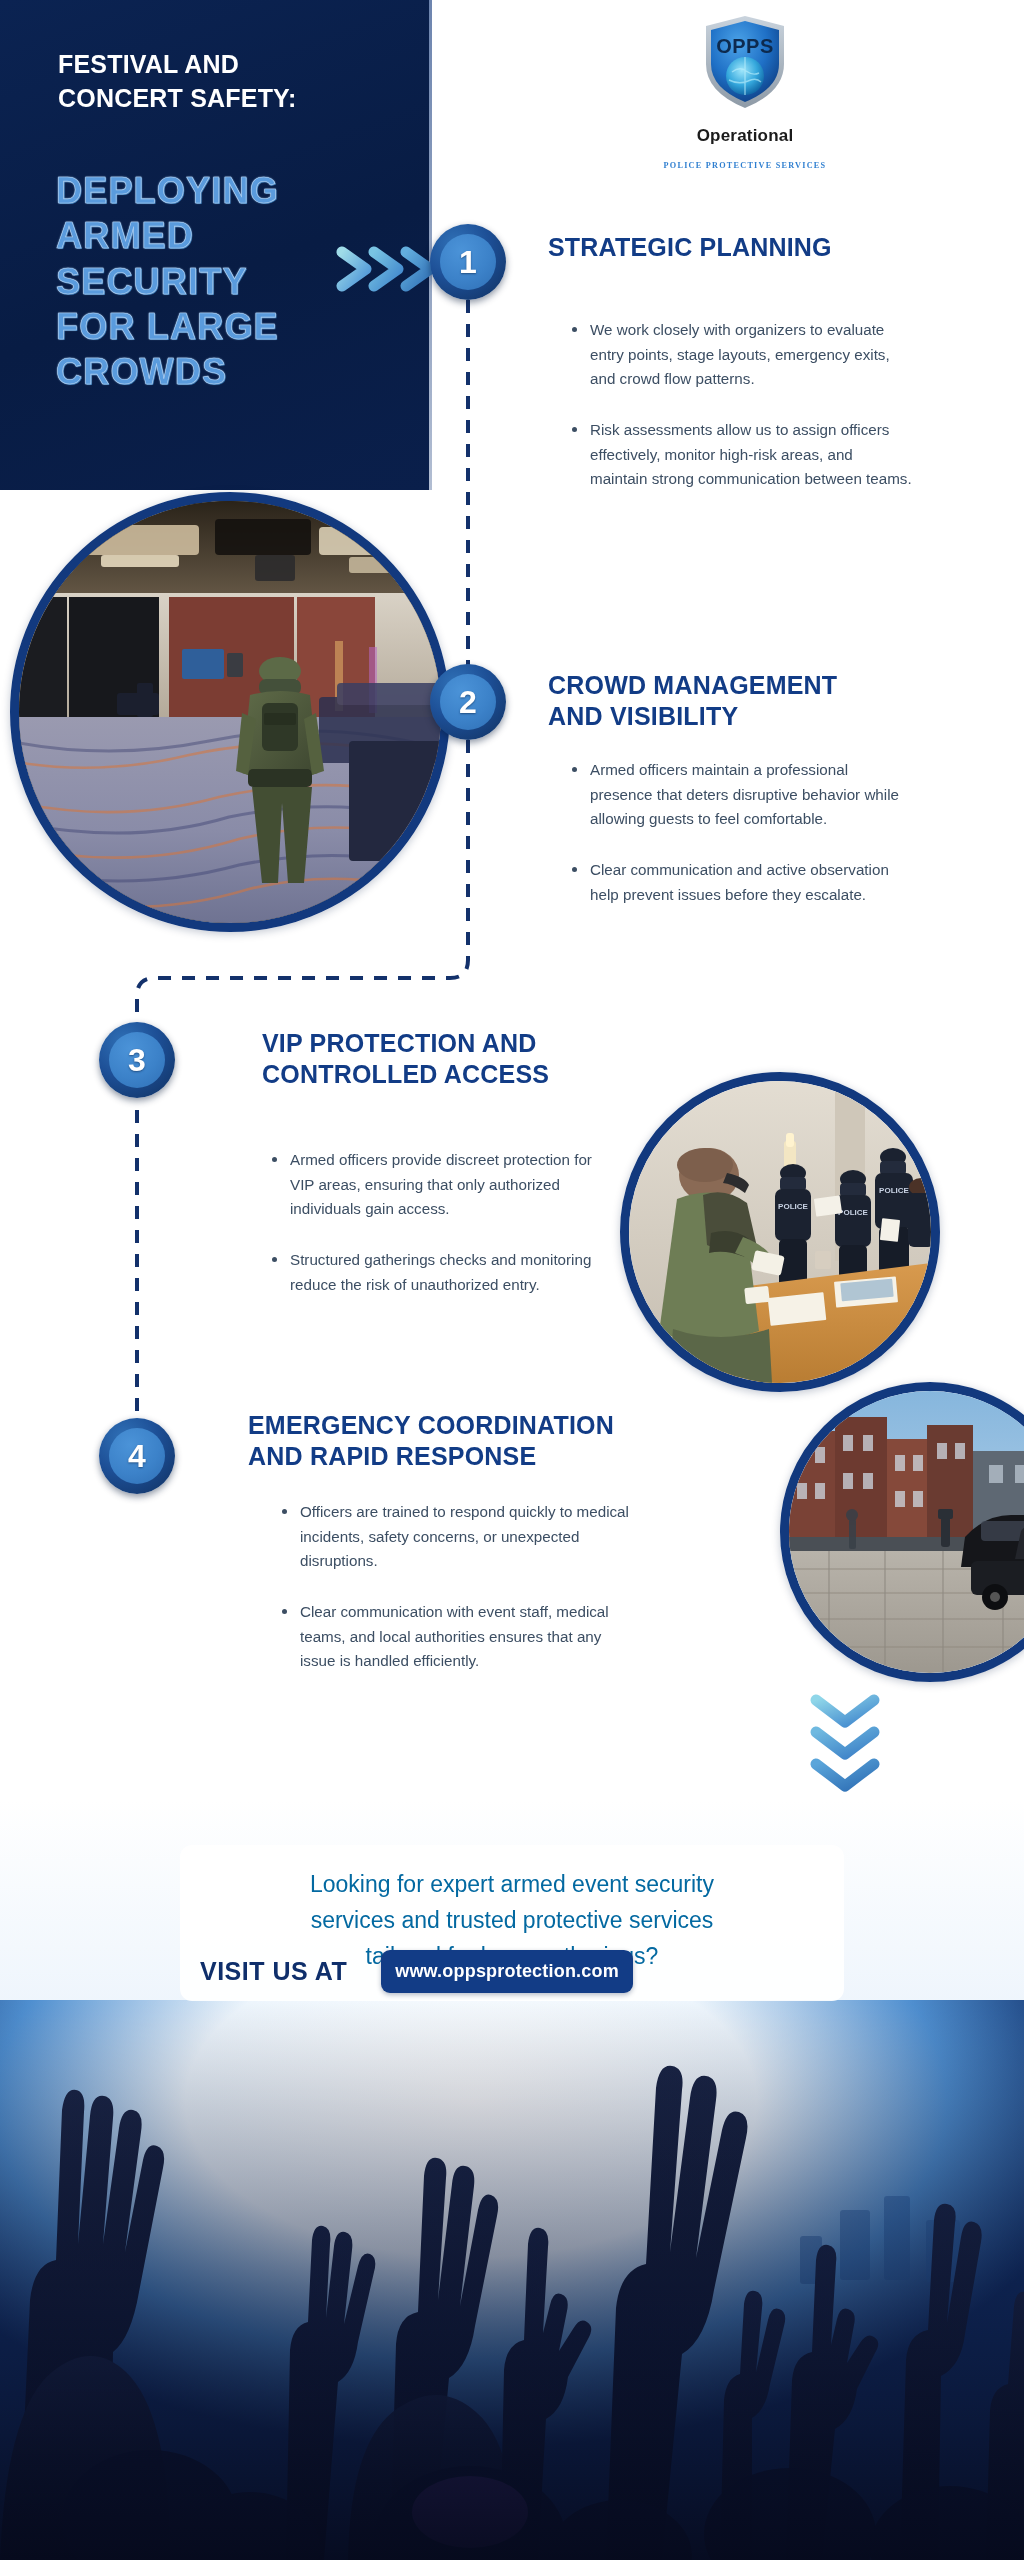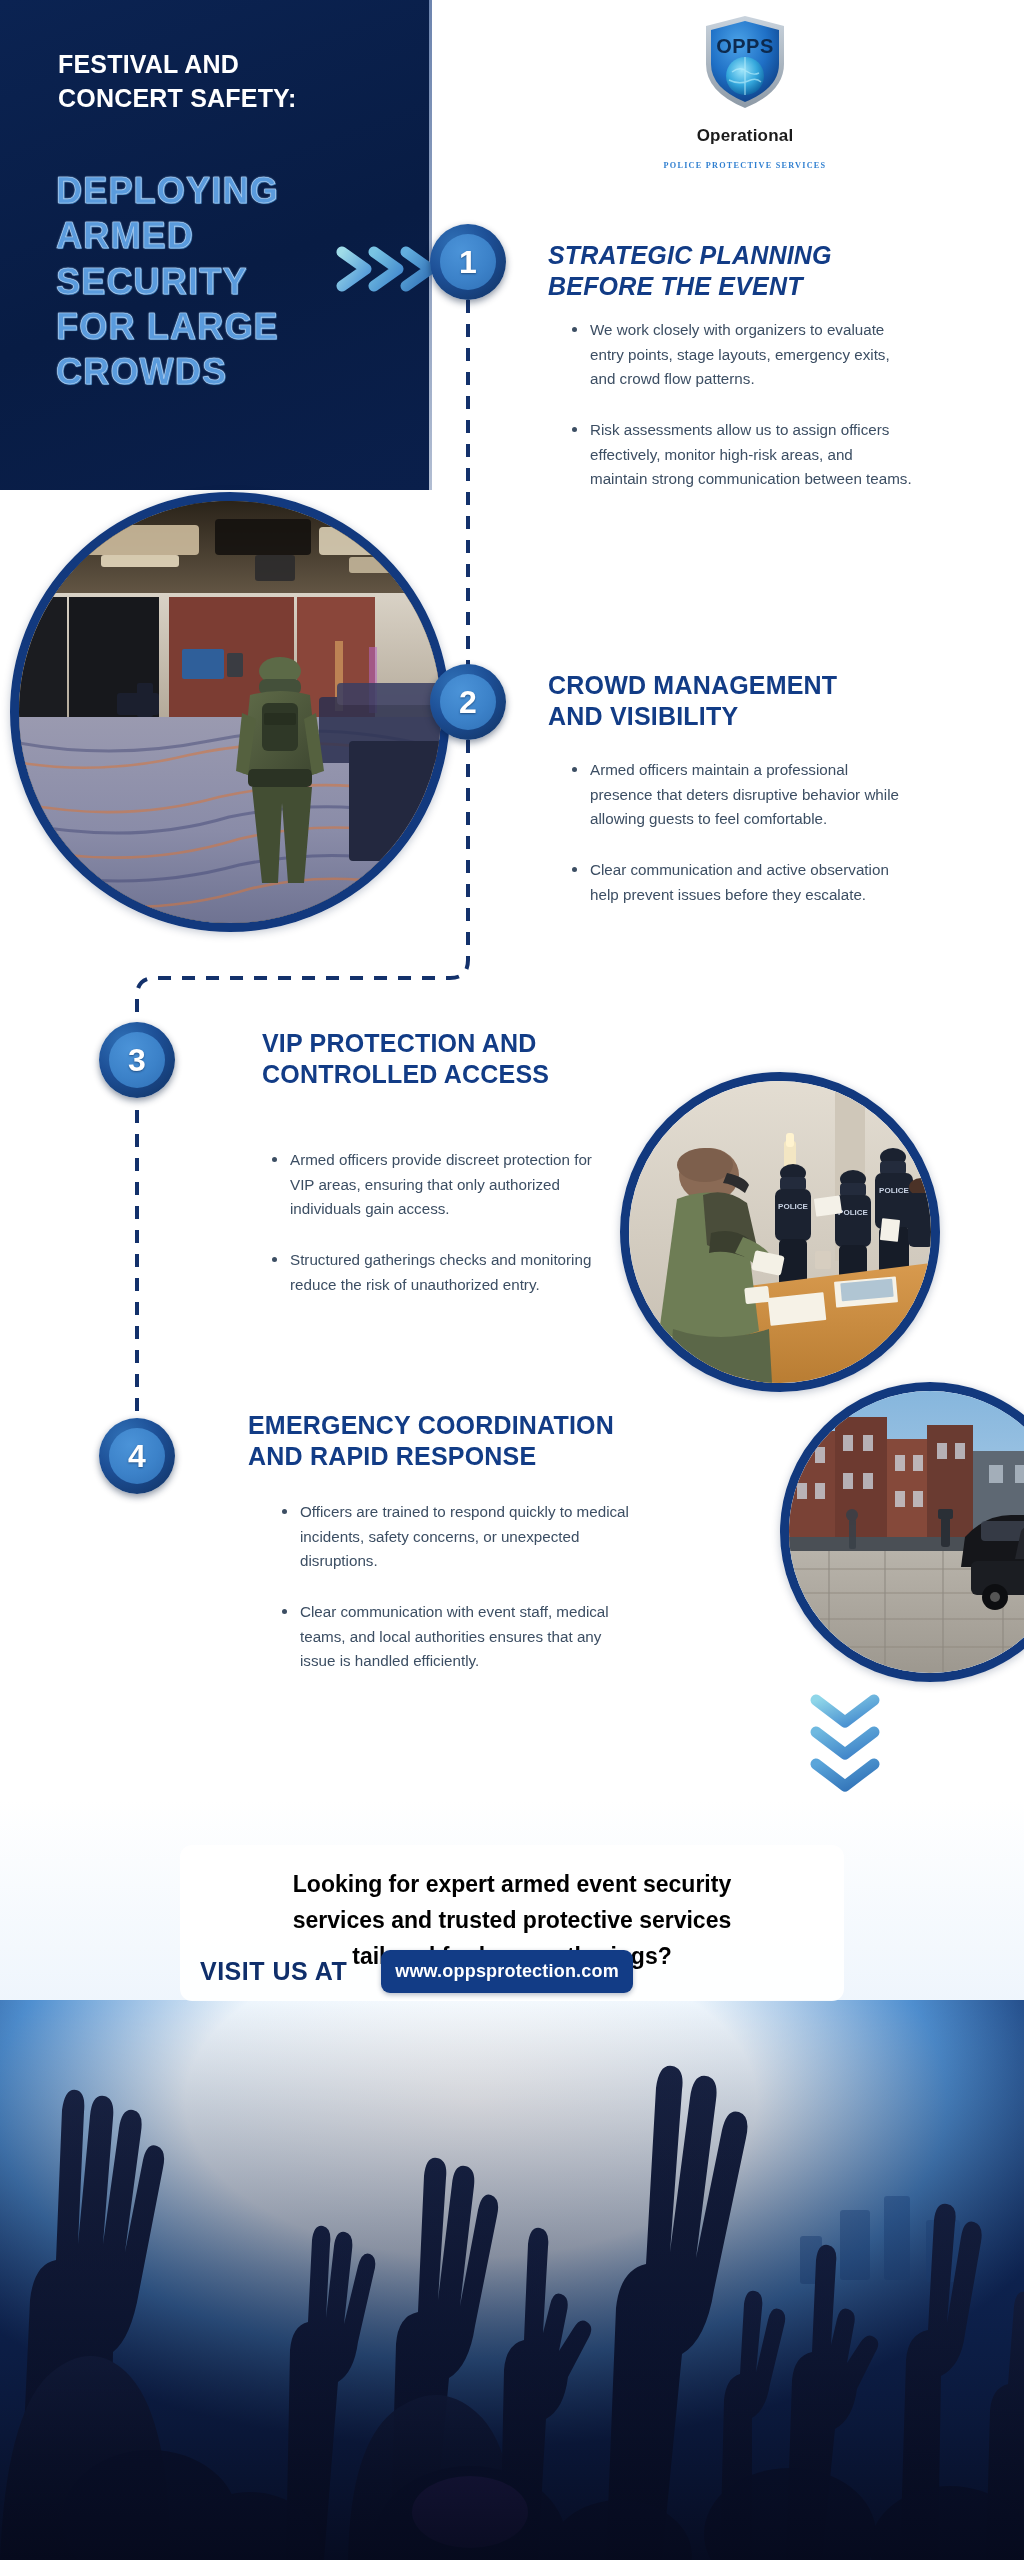--- a/index.html
+++ b/index.html
@@ -106,21 +106,21 @@
     z-index:3;
   }
   .cta-card {
     position:absolute; left:180px; top:1845px; width:664px;
     background: rgba(255,255,255,.92);
     border-radius: 12px;
     padding: 22px 26px 26px;
     text-align:center; z-index:5;
   }
   .cta-line {
-    color:#000000; font-weight:700; font-size:23px; line-height:1.56;
+    color:#0369a1; font-weight:400; font-size:23px; line-height:1.56;
   }
   .visit-row { position:absolute; left:200px; top:1950px; width:640px; display:flex; align-items:center; gap:34px; z-index:6; }
   .visit-label { color:#0f2f6b; font-weight:900; font-size:25px; letter-spacing:.5px; }
   .url-pill {
     background:#123c86; color:#ffffff; font-weight:800; font-size:18px;
     padding: 11px 14px; border-radius: 9px; letter-spacing:.2px;
     box-shadow: 0 2px 5px rgba(10,30,70,.3);
   }
 
   
@@ -437,23 +437,22 @@
         <rect x="152" y="126" width="9" height="30" rx="3"></rect>
         <rect x="149" y="118" width="15" height="10" rx="2"></rect>
       </g>
       <g fill="#3a4048" opacity=".9">
         <rect x="60" y="128" width="7" height="30" rx="2"></rect>
         <circle cx="63" cy="124" r="6"></circle>
       </g>
     </svg>
   </div>
 
-  <div class="sec-head" style="left:548px; top:240px; width:400px;font-style:italic;">
+  <div class="sec-head" style="left:548px; top:232px; width:400px;">
     <div>STRATEGIC PLANNING</div>
-    <div>BEFORE THE EVENT</div>
   </div>
   <ul class="sec-list" style="left:568px; top:318px; width:344px;">
     <li>We work closely with organizers to evaluate entry points, stage layouts, emergency exits, and crowd flow patterns.</li>
     <li>Risk assessments allow us to assign officers effectively, monitor high-risk areas, and maintain strong communication between teams.</li>
   </ul>
 
   <div class="sec-head" style="left:548px; top:670px; width:400px;">
     <div>CROWD MANAGEMENT</div>
     <div>AND VISIBILITY</div>
   </div>

